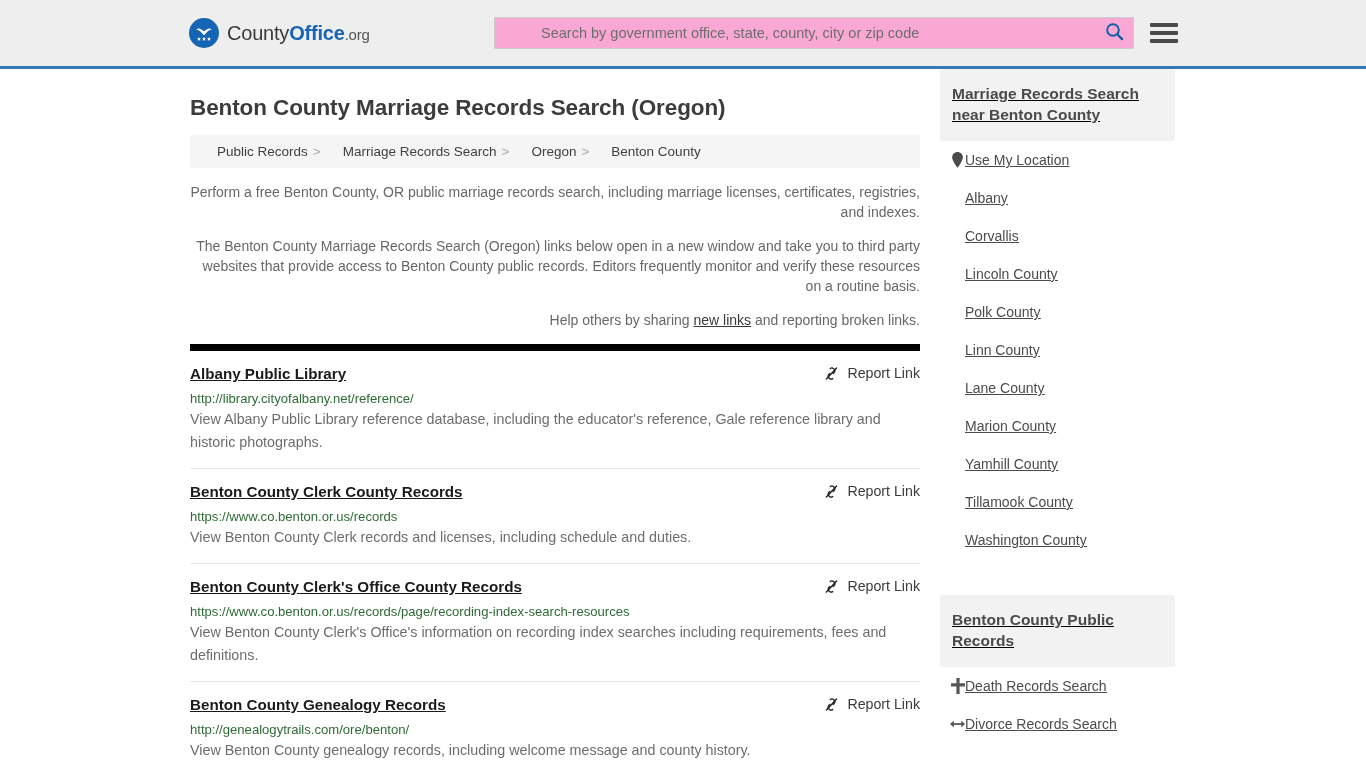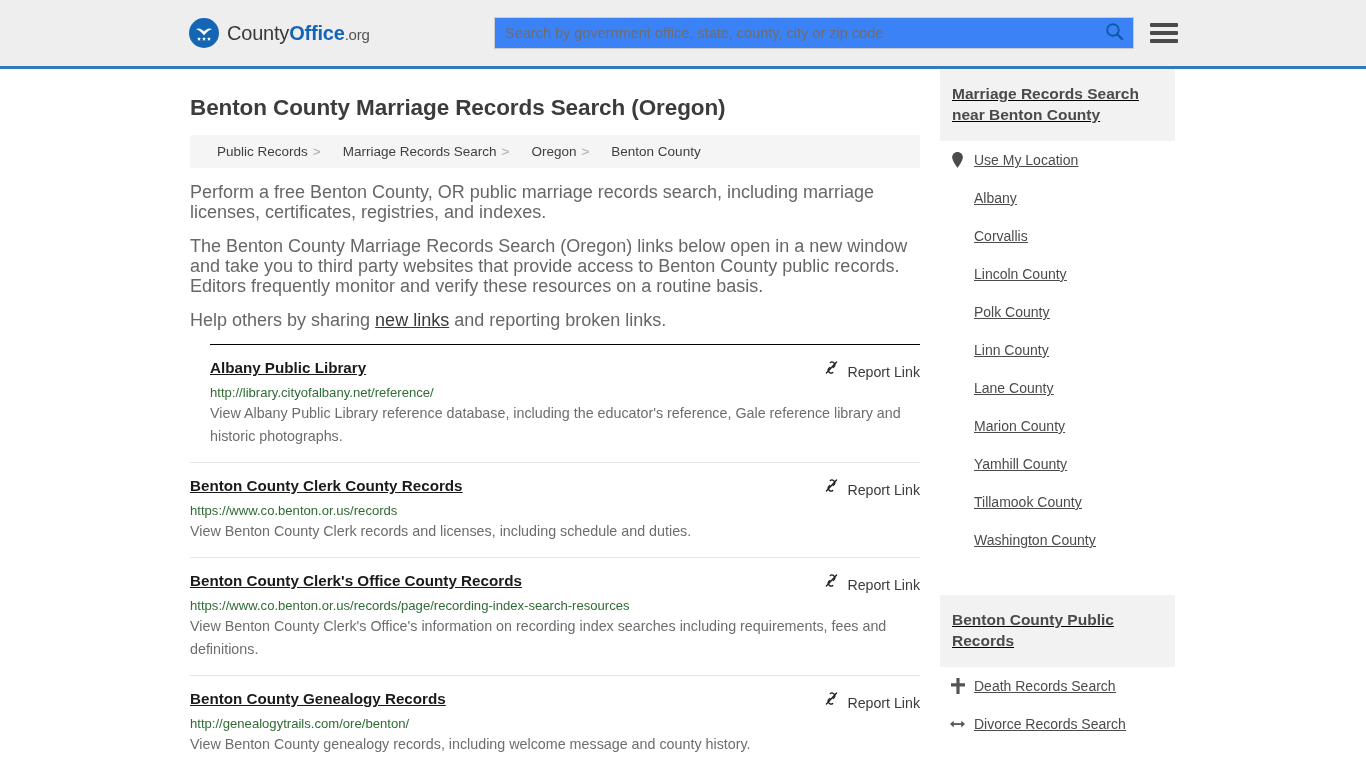--- a/index.html
+++ b/index.html
@@ -45,24 +45,25 @@
   }
   .brand-text .b-office { color: #1565b5; font-weight: bold; }
   .brand-text .b-county { font-weight: normal; color: #3a3a3a; }
   .brand-text .b-org { font-size: 15px; color: #555; }
 
   .search-wrap {
     position: absolute;
     left: 494px;
     width: 640px;
     height: 32px;
-    background: #3b82f6;
+    background: #f9a8d4;
     border: 1px solid #cccccc;
     display: flex;
     align-items: center;
+    padding-left: 36px;
   }
   .search-input {
     flex: 1;
     border: none;
     outline: none;
     height: 30px;
     padding: 0 10px;
     font-size: 14.5px;
     color: #333;
     font-family: "Liberation Sans", sans-serif;
@@ -128,54 +129,55 @@
     margin-bottom: 14px;
   }
   .breadcrumb a {
     color: #404040;
     text-decoration: none;
     margin-left: 17px;
   }
   .breadcrumb .sep { color: #a9a9a9; margin: 0 5px; }
 
   .intro-p {
-    font-size: 18px;
+    font-size: 14px;
     line-height: 20px;
     color: #676767;
     margin: 0 0 14px 0;
+    text-align: right;
   }
   .intro-p a {
     color: #3a3a3a;
     text-decoration: underline;
     font-weight: normal;
   }
 
   
   .result {
     padding: 13px 0 14px 0;
     border-top: 1px solid #e6e6e6;
     position: relative;
   }
-  .result:first-of-type { border-top: 1px solid #000000; margin-left: 20px; }
+  .result:first-of-type { border-top: 7px solid #000000; }
   .result-head {
     display: flex;
     align-items: flex-start;
     justify-content: space-between;
   }
   .result-title {
     font-size: 15.2px;
     font-weight: bold;
     color: #1a1a1a;
     text-decoration: underline;
     cursor: pointer;
     line-height: 19px;
   }
   .report-link {
     display: flex;
-    align-items: flex-end;
+    align-items: flex-start;
     gap: 7px;
     white-space: nowrap;
     cursor: pointer;
     margin-left: 14px;
     padding-top: 1px;
   }
   .report-link-label {
     font-size: 14.2px;
     color: #3b3b3b;
   }
@@ -202,21 +204,20 @@
     font-size: 15.5px;
     font-weight: bold;
     color: #4a4a4a;
     line-height: 21px;
     border-radius: 2px;
   }
   .side-list { padding: 0; margin: 0; list-style: none; }
   .side-item {
     display: flex;
     align-items: center;
-    gap: 9px;
     padding: 11px 12px 11px 10px;
     font-size: 14px;
   }
   .side-item a,
   .side-item .side-item-label {
     color: #4b4b4b;
     text-decoration: underline;
     cursor: pointer;
     font-size: 14px;
   }

